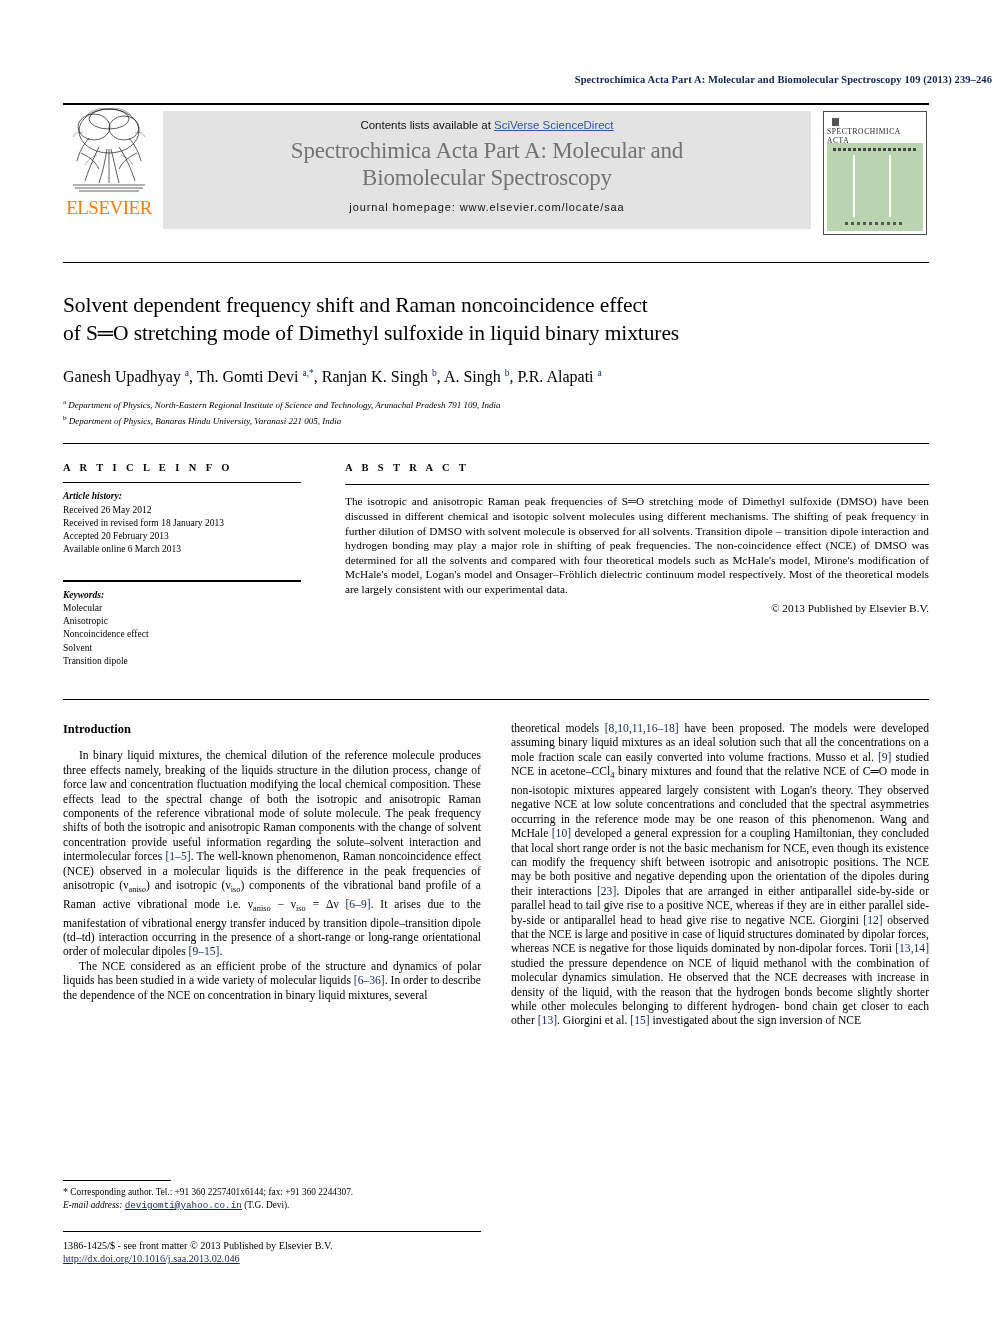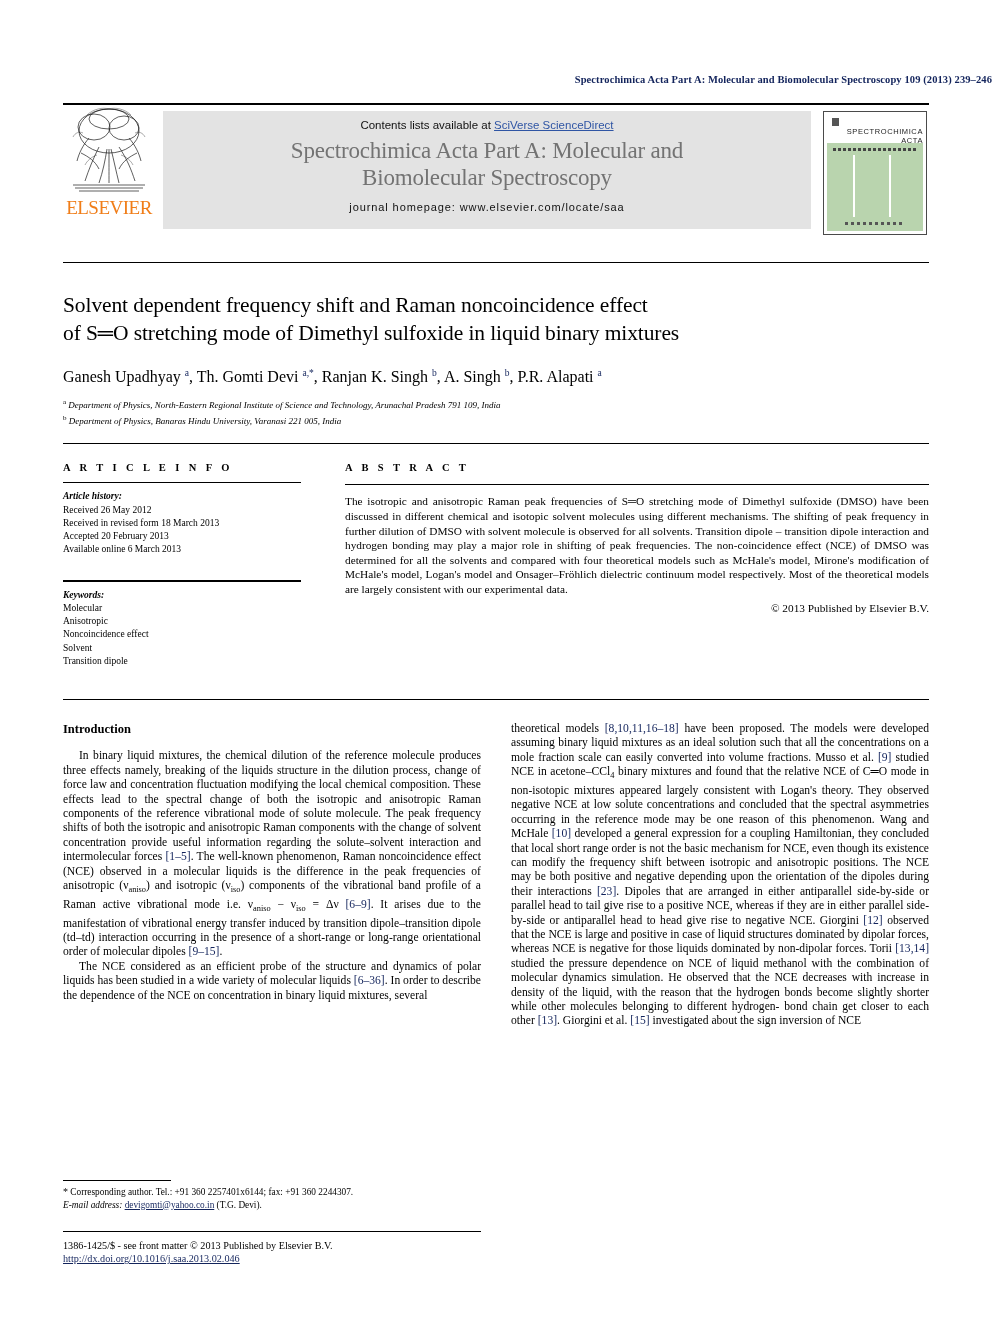--- a/index.html
+++ b/index.html
@@ -140,22 +140,22 @@
     left: 0;
     right: 0;
     bottom: 0;
     background: #b9d4ae;
   }
   .cover-title {
     position: absolute;
     top: 12px;
     left: 0;
     width: 100%;
-    text-align: right;
-    font-family: Liberation Sans, sans-serif;
+    text-align: left;
+    font-family: Liberation Serif, serif;
     font-size: 7.5px;
     letter-spacing: 0.6px;
     color: #1c1c1c;
     line-height: 9px;
     z-index: 3;
   }
   .cover-sub {
     position: absolute;
     top: 33px;
     left: 6px;
@@ -362,21 +362,21 @@
   .footnote-rule {
     position: absolute;
     left: 63px;
     top: 1180px;
     width: 108px;
     height: 1px;
     background: #000;
   }
   .fn-line { padding-left: 14px; text-indent: -14px; }
   .fn-line .star { font-size: 10px; }
-  .fn-mail { color: #13245c; }
+  .fn-mail { color: #13245c; font-family: Liberation Mono, monospace; }
   .fn-ital { font-style: italic; }
 
   
   .page-footer {
     position: absolute;
     left: 63px;
     top: 1239px;
     width: 500px;
     font-family: "Liberation Serif", serif;
     font-size: 10.2px;
@@ -479,21 +479,21 @@
     <div><sup>b</sup> Department of Physics, Banaras Hindu University, Varanasi 221 005, India</div>
   </div>
 
   <div class="info-rule-top"></div>
 
   <div class="info-col">
     <div class="section-head">A R T I C L E  I N F O</div>
     <div class="thin-rule"></div>
     <div class="meta-label">Article history:</div>
     <div class="meta-line">Received 26 May 2012</div>
-    <div class="meta-line">Received in revised form 18 March 2013</div>
+    <div class="meta-line">Received in revised form 18 January 2013</div>
     <div class="meta-line">Accepted 20 February 2013</div>
     <div class="meta-line">Available online 6 March 2013</div>
     <div class="thin-rule" style="margin-top:24px;"></div>
     <div class="kw-block">
       <div class="meta-label">Keywords:</div>
       <div class="meta-line">Molecular</div>
       <div class="meta-line">Anisotropic</div>
       <div class="meta-line">Noncoincidence effect</div>
       <div class="meta-line">Solvent</div>
       <div class="meta-line">Transition dipole</div>

